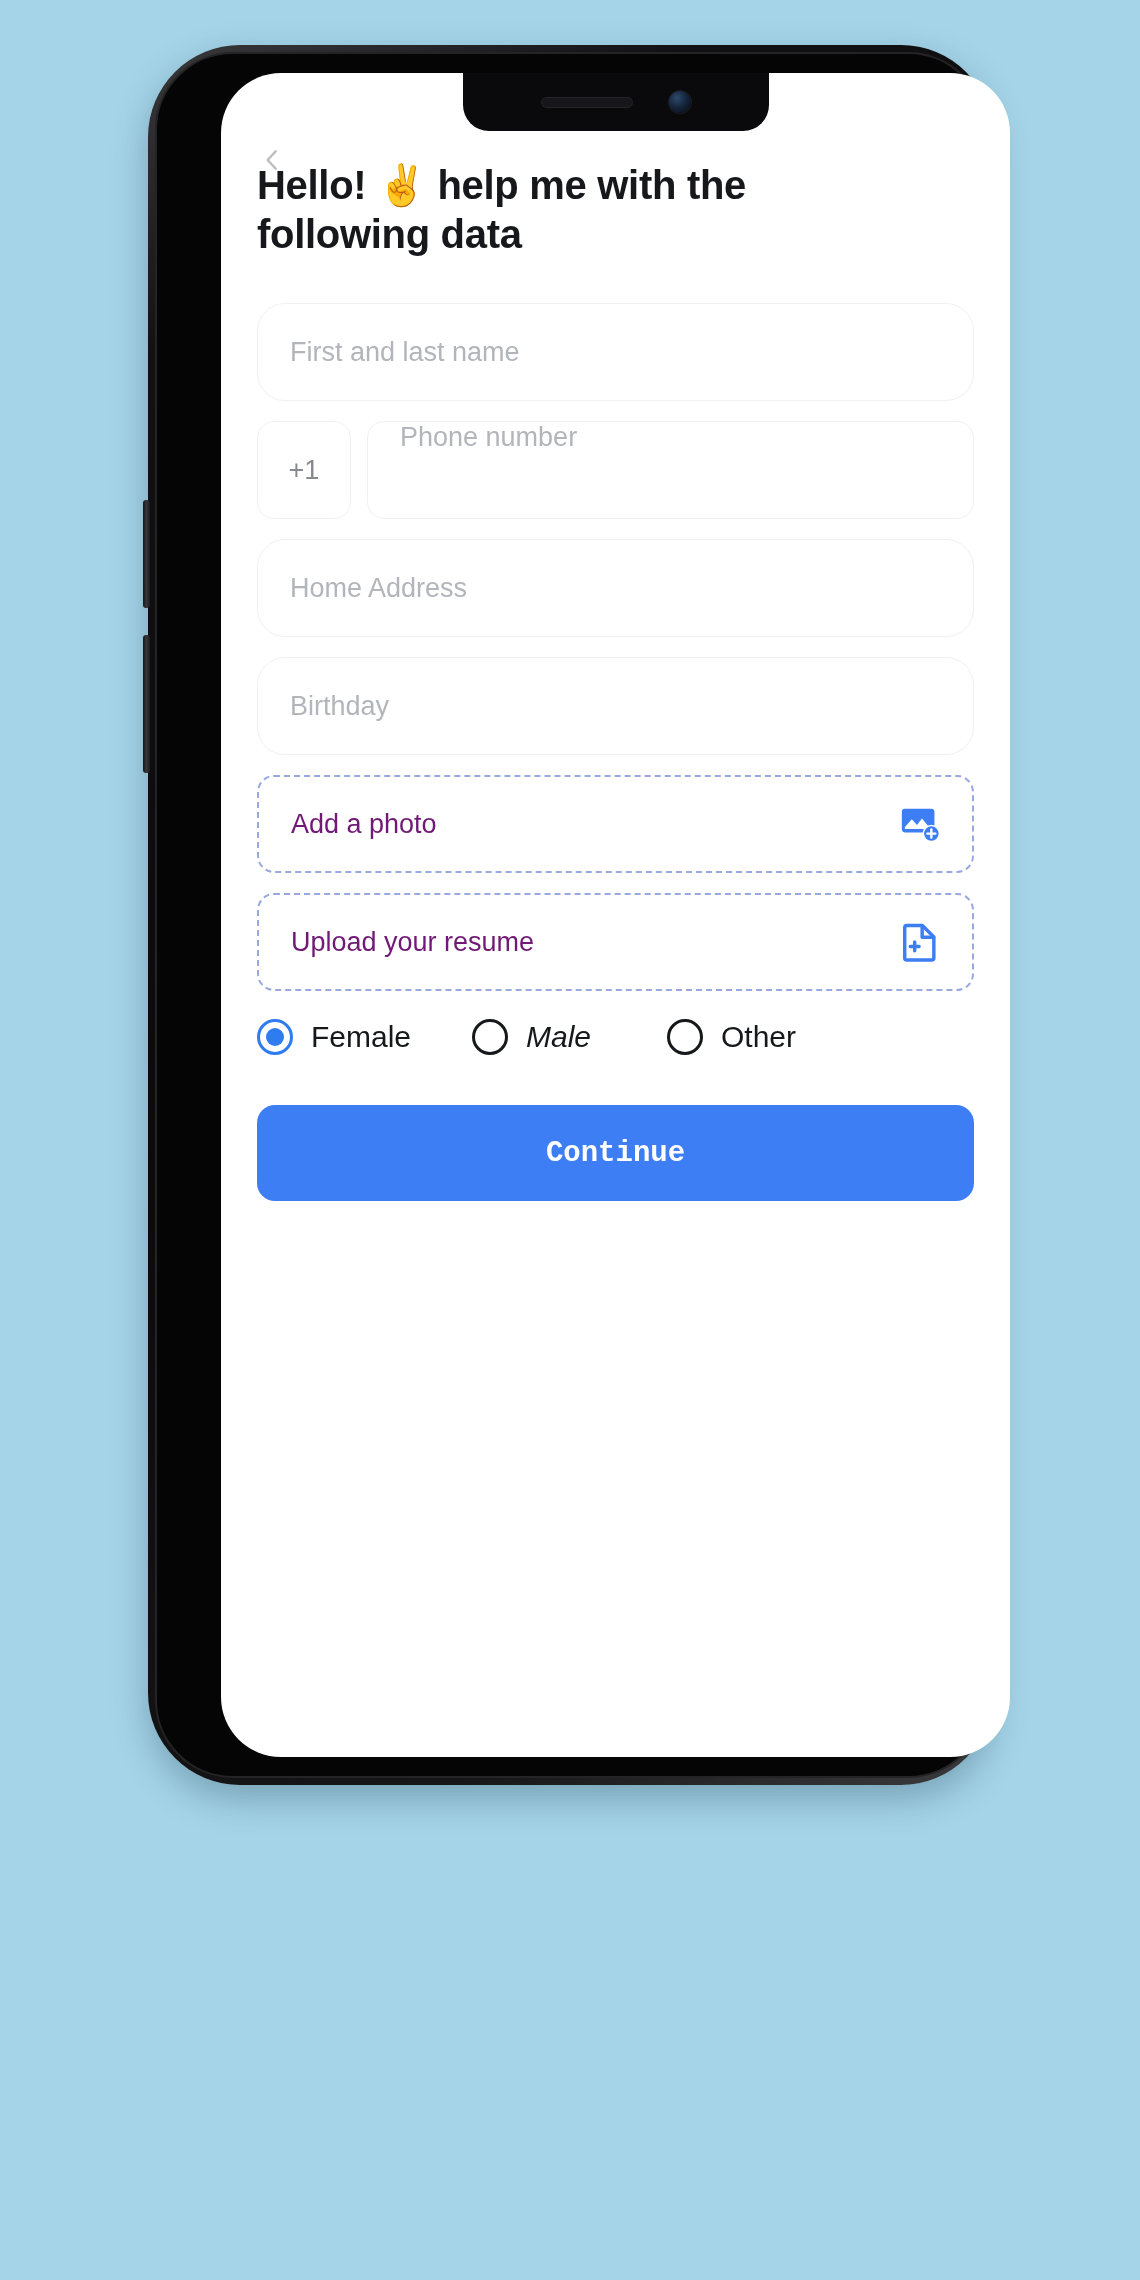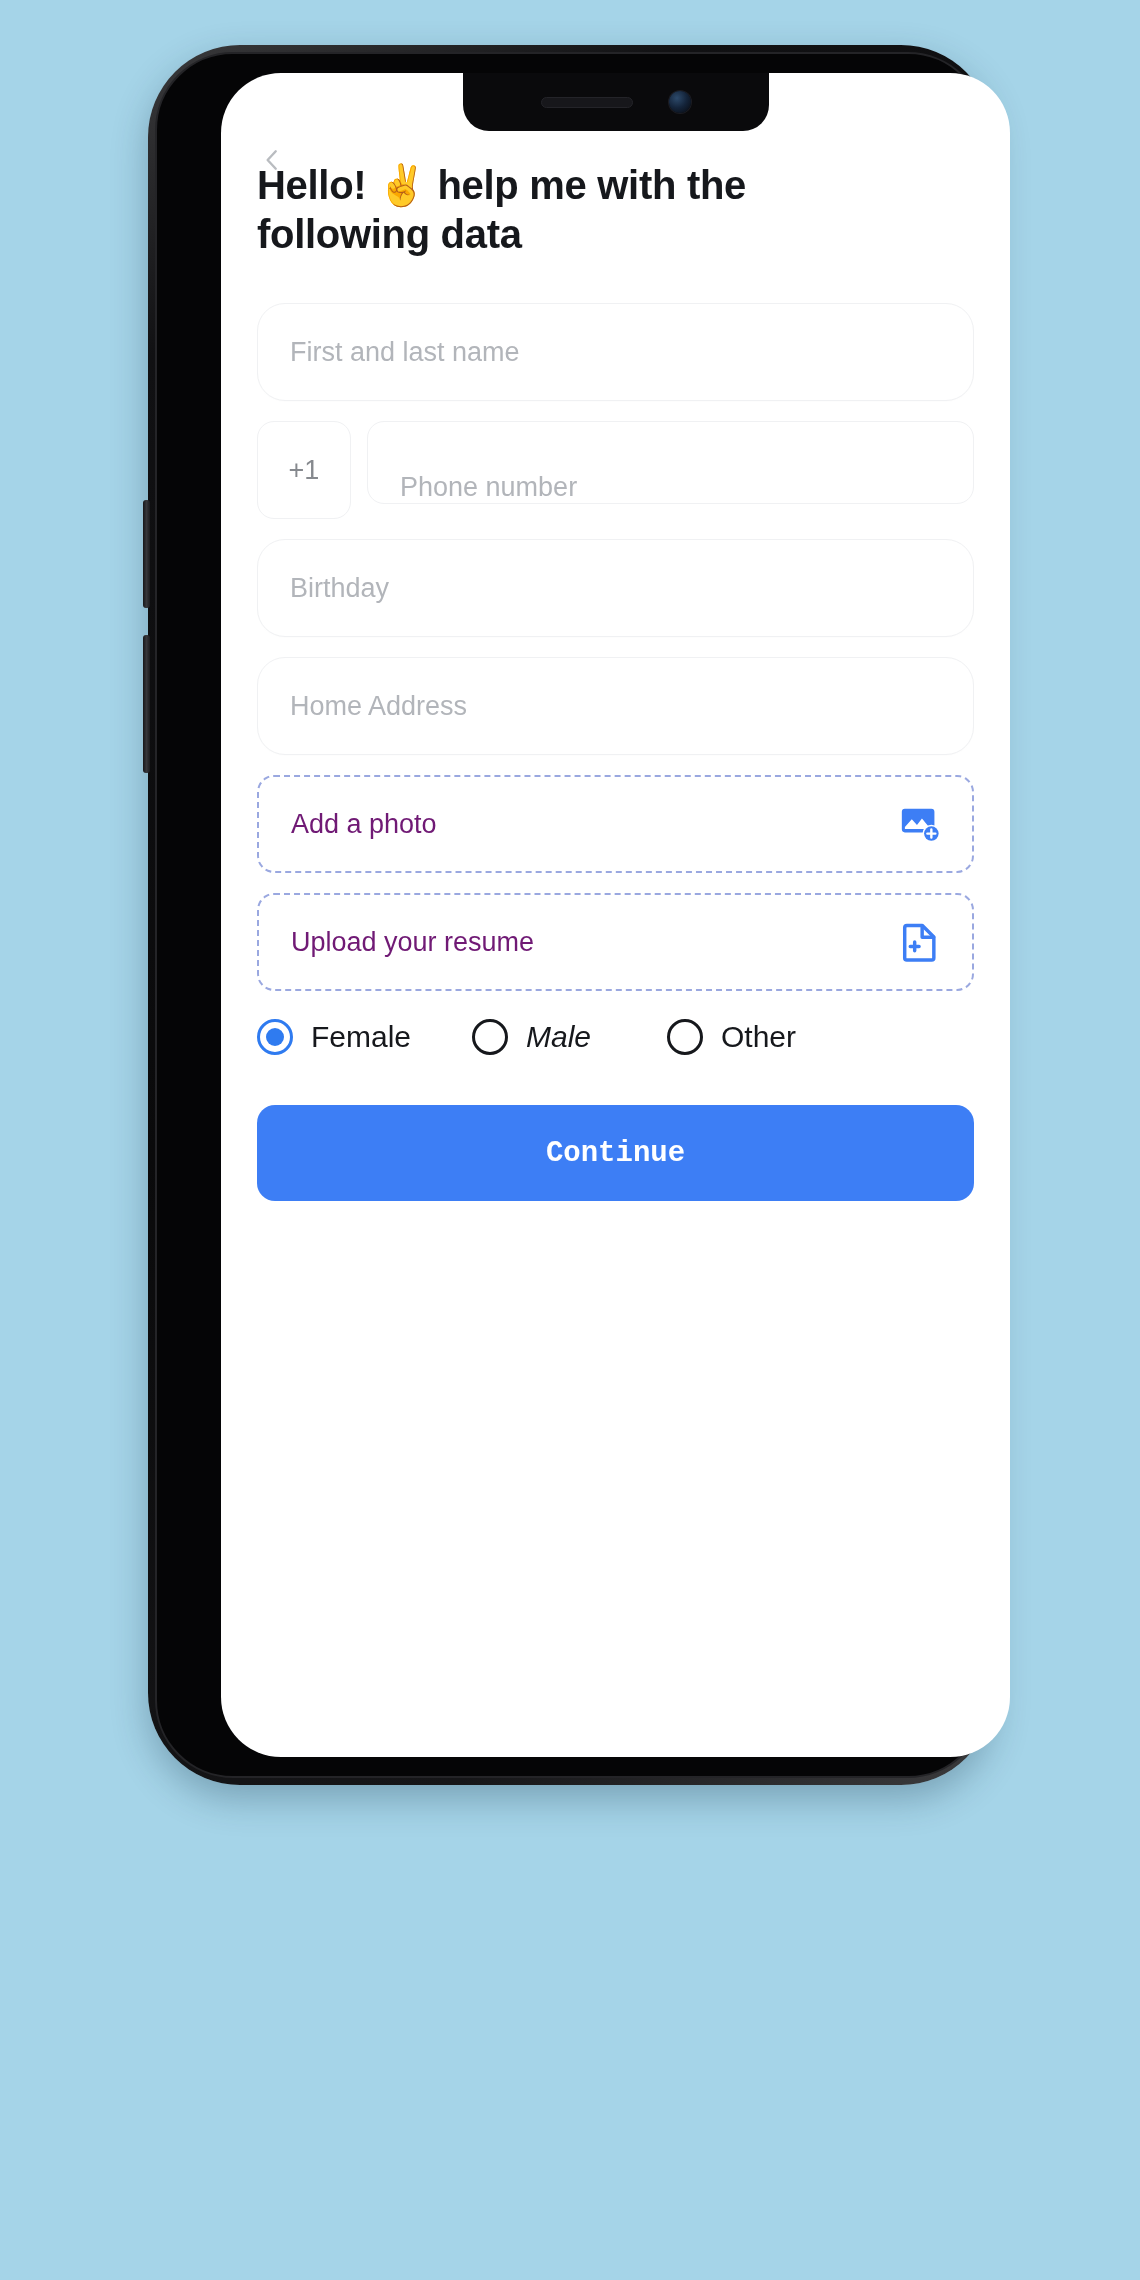--- a/index.html
+++ b/index.html
@@ -161,25 +161,25 @@
     align-items: center;
     justify-content: center;
     background: #fff;
   }
   .cc-box span {
     font-size: 27px;
     color: #86898e;
   }
   .phone-box {
     flex: 1;
-    height: 83px;
+    height: 98px;
     border: 1.5px solid #f0f1f3;
     border-radius: 17px;
     display: flex;
-    align-items: flex-end;
+    align-items: flex-start;
     padding: 0 32px;
     background: #fff;
   }
   .phone-box .ph {
     font-size: 27px;
     color: #b2b5ba;
   }
 
   
   .upload {
@@ -301,25 +301,25 @@
         <div class="phone-row">
           <div class="cc-box">
             <span>+1</span>
           </div>
           <div class="phone-box">
             <span class="ph">Phone number</span>
           </div>
         </div>
 
         <div class="field">
+          <span class="ph">Home Address</span>
+        </div>
+
+        <div class="field">
           <span class="ph">Birthday</span>
-        </div>
-
-        <div class="field">
-          <span class="ph">Home Address</span>
         </div>
 
         <div class="upload">
           <span class="upload-label">Add a photo</span>
           <span class="upload-icon">
             <svg width="46" height="46" viewBox="0 0 24 24">
               <path d="M3.6 4h13.8a1.6 1.6 0 0 1 1.6 1.6v9.2a1.6 1.6 0 0 1-1.6 1.6H3.6A1.6 1.6 0 0 1 2 14.8V5.6A1.6 1.6 0 0 1 3.6 4z" fill="#3d7ef5"></path>
               <path d="M3.6 13.6l3.6-4.1 2.7 3 2.6-3.4 4.5 5.5H3.6z" fill="#ffffff"></path>
               <circle cx="17.4" cy="17" r="4.6" fill="#ffffff"></circle>
               <circle cx="17.4" cy="17" r="3.8" fill="#3d7ef5"></circle>

